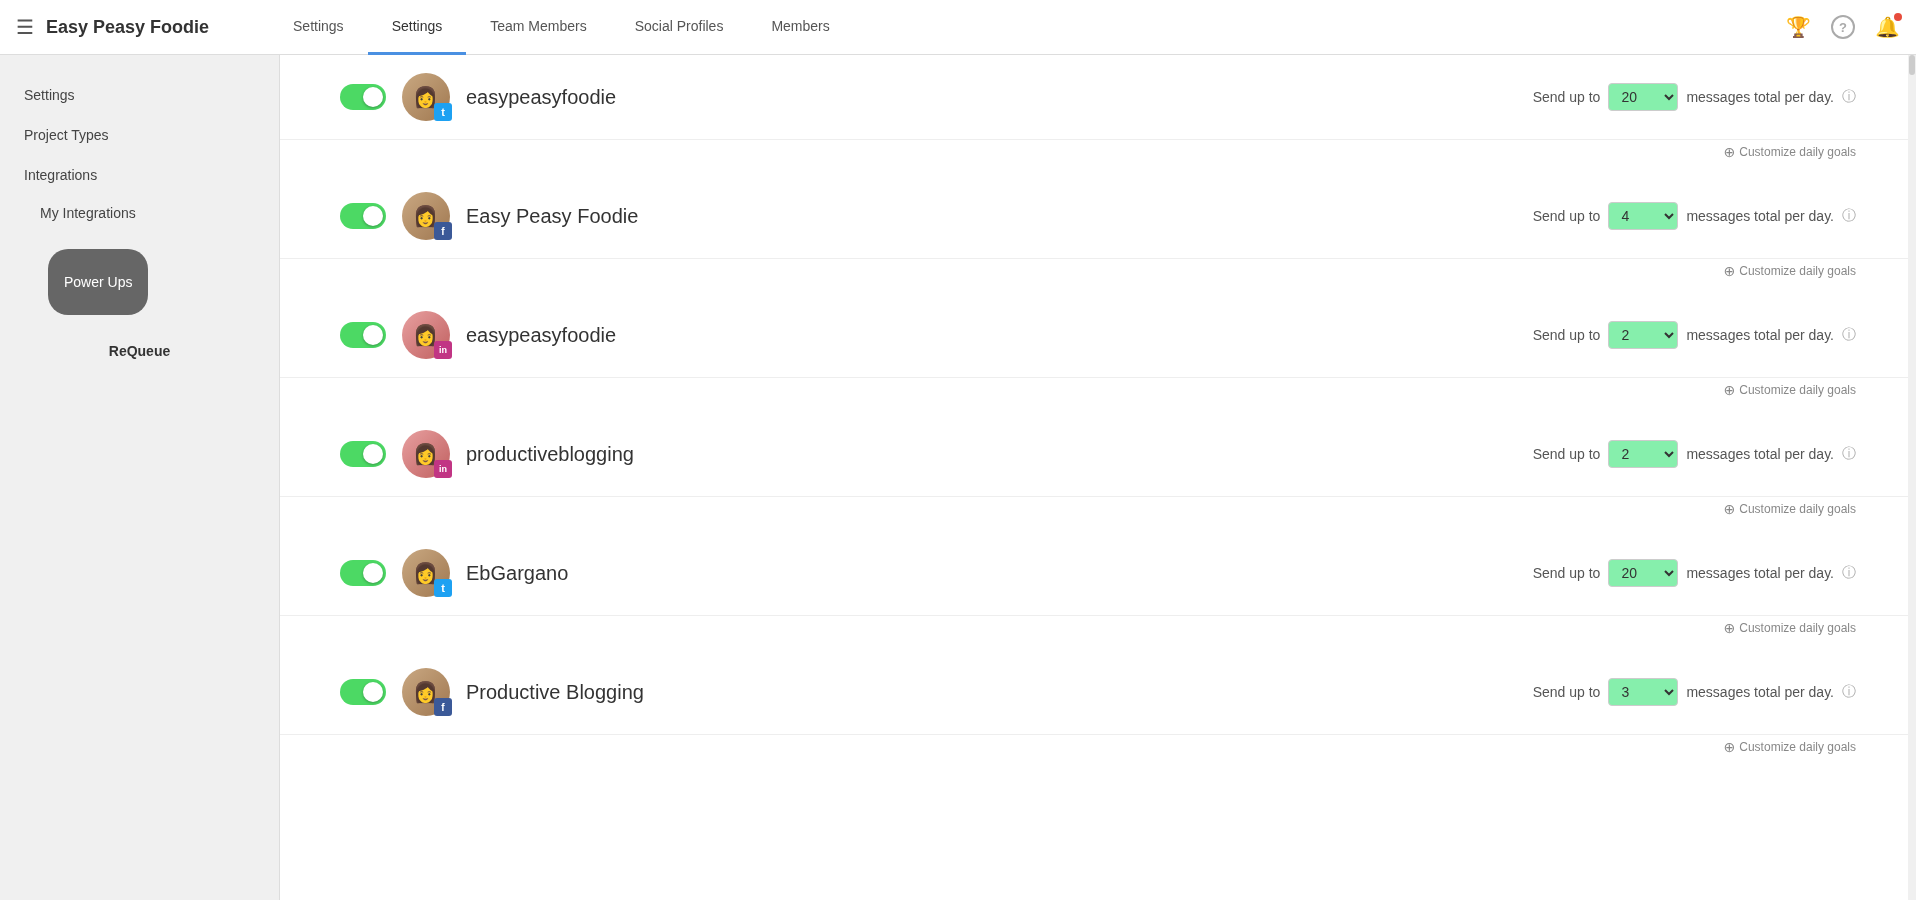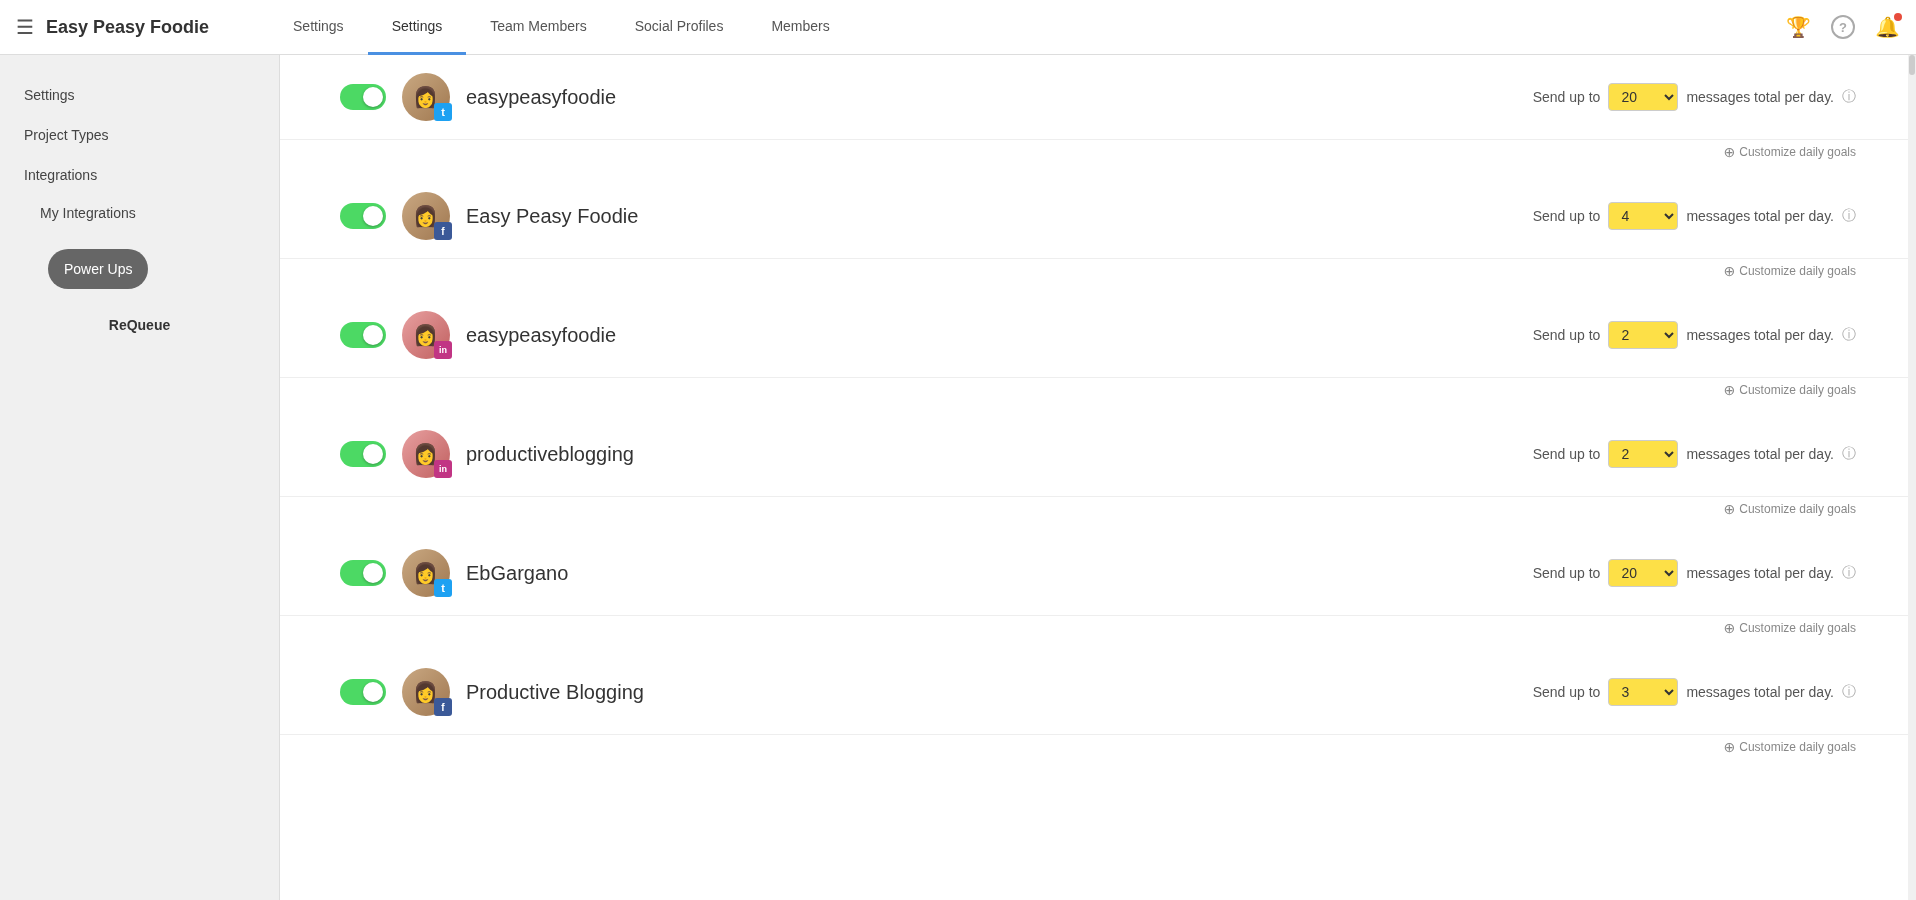--- a/index.html
+++ b/index.html
@@ -37,21 +37,21 @@
       padding: 20px 0; flex-shrink: 0; min-height: calc(100vh - 55px);
     }
     .sidebar-item {
       padding: 12px 24px; cursor: pointer; color: #444; font-size: 14px;
     }
     .sidebar-sub-item {
       padding: 10px 40px; cursor: pointer; color: #444; font-size: 14px;
     }
     .sidebar-pill {
       margin: 8px 24px; background: #888; color: #fff;
-      border-radius: 20px; padding: 12px 16px; cursor: pointer;
+      border-radius: 20px; padding: 25px 16px; cursor: pointer;
       font-size: 14px; display: inline-block;
     }
     .sidebar-pill.active { background: #666; }
     .sidebar-bold {
       padding: 10px 40px; cursor: pointer; color: #333; font-size: 14px; font-weight: 700; text-align: center;
     }
 
     
     .main-content { flex: 1; padding: 0; background: #fff; overflow-y: auto; }
 
@@ -107,21 +107,21 @@
     .social-badge.instagram { background: #c13584; }
 
     
     .profile-name { font-size: 20px; color: #333; font-weight: 400; flex: 1; }
 
     
     .row-right { display: flex; align-items: center; gap: 8px; flex-shrink: 0; }
     .send-label { color: #555; font-size: 14px; }
     .msg-select {
       border: 1px solid #ccc; border-radius: 4px; padding: 4px 8px;
-      background: #fde047; font-size: 14px; color: #333; cursor: pointer;
+      background: #86efac; font-size: 14px; color: #333; cursor: pointer;
       min-width: 70px;
     }
     .per-day-label { color: #555; font-size: 14px; }
     .info-icon { color: #aaa; cursor: pointer; font-size: 14px; }
 
     
     .customize-row {
       display: flex; justify-content: flex-end;
       padding: 4px 60px 14px 60px;
     }

